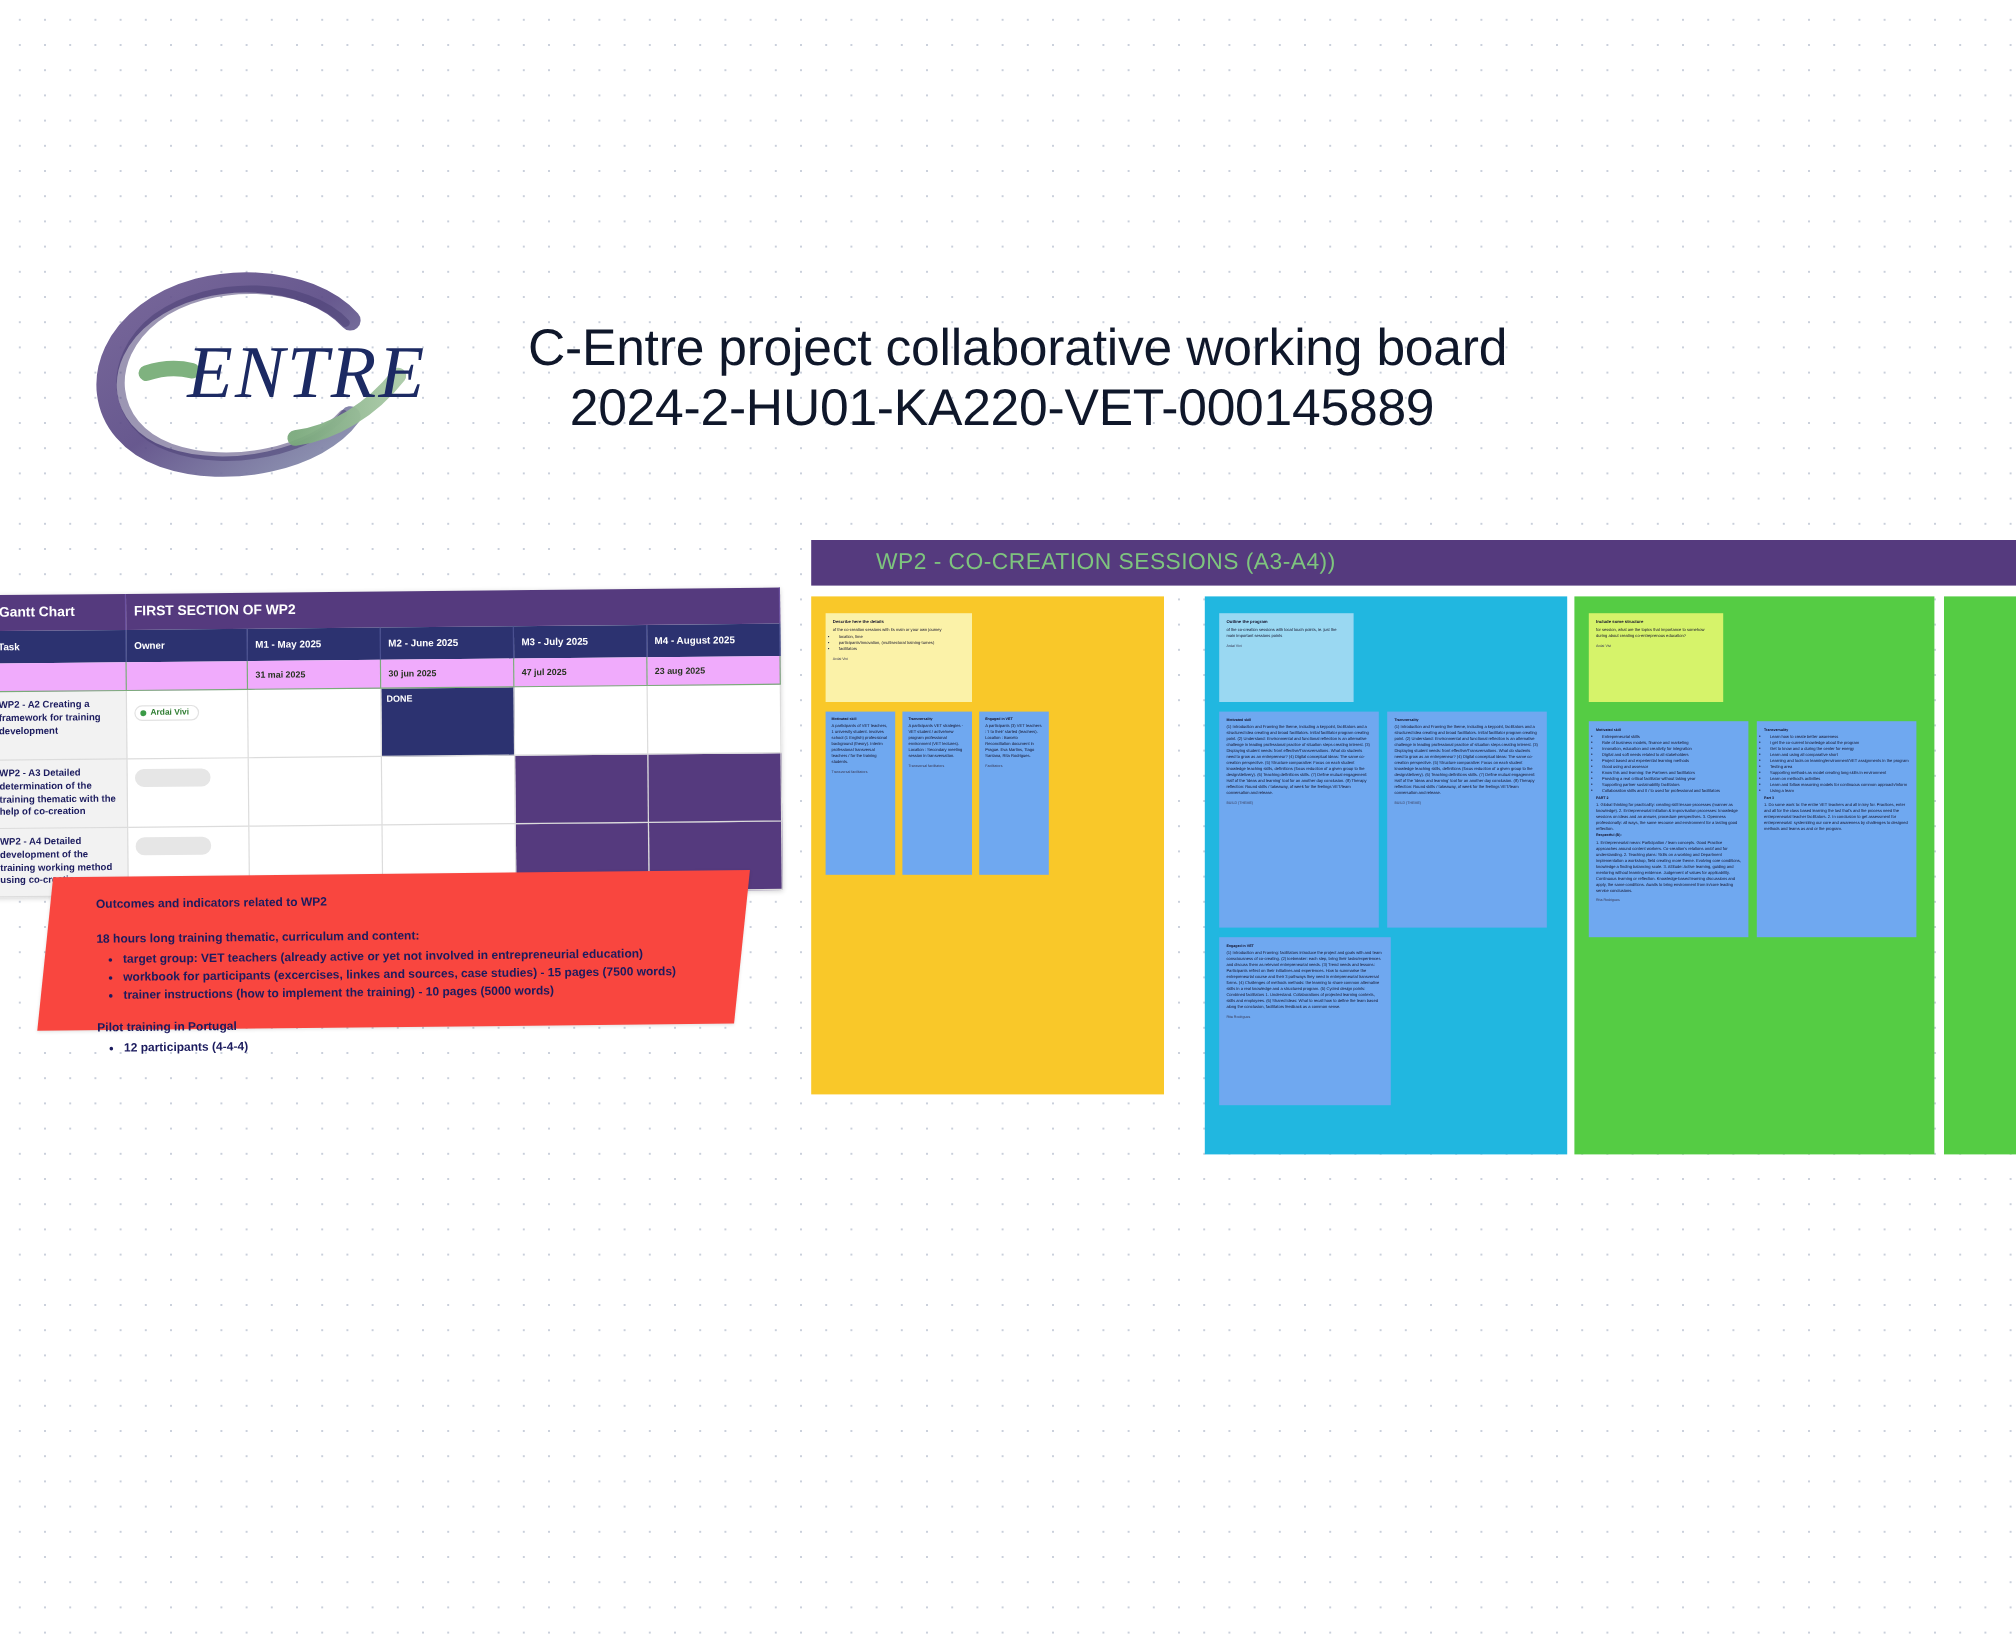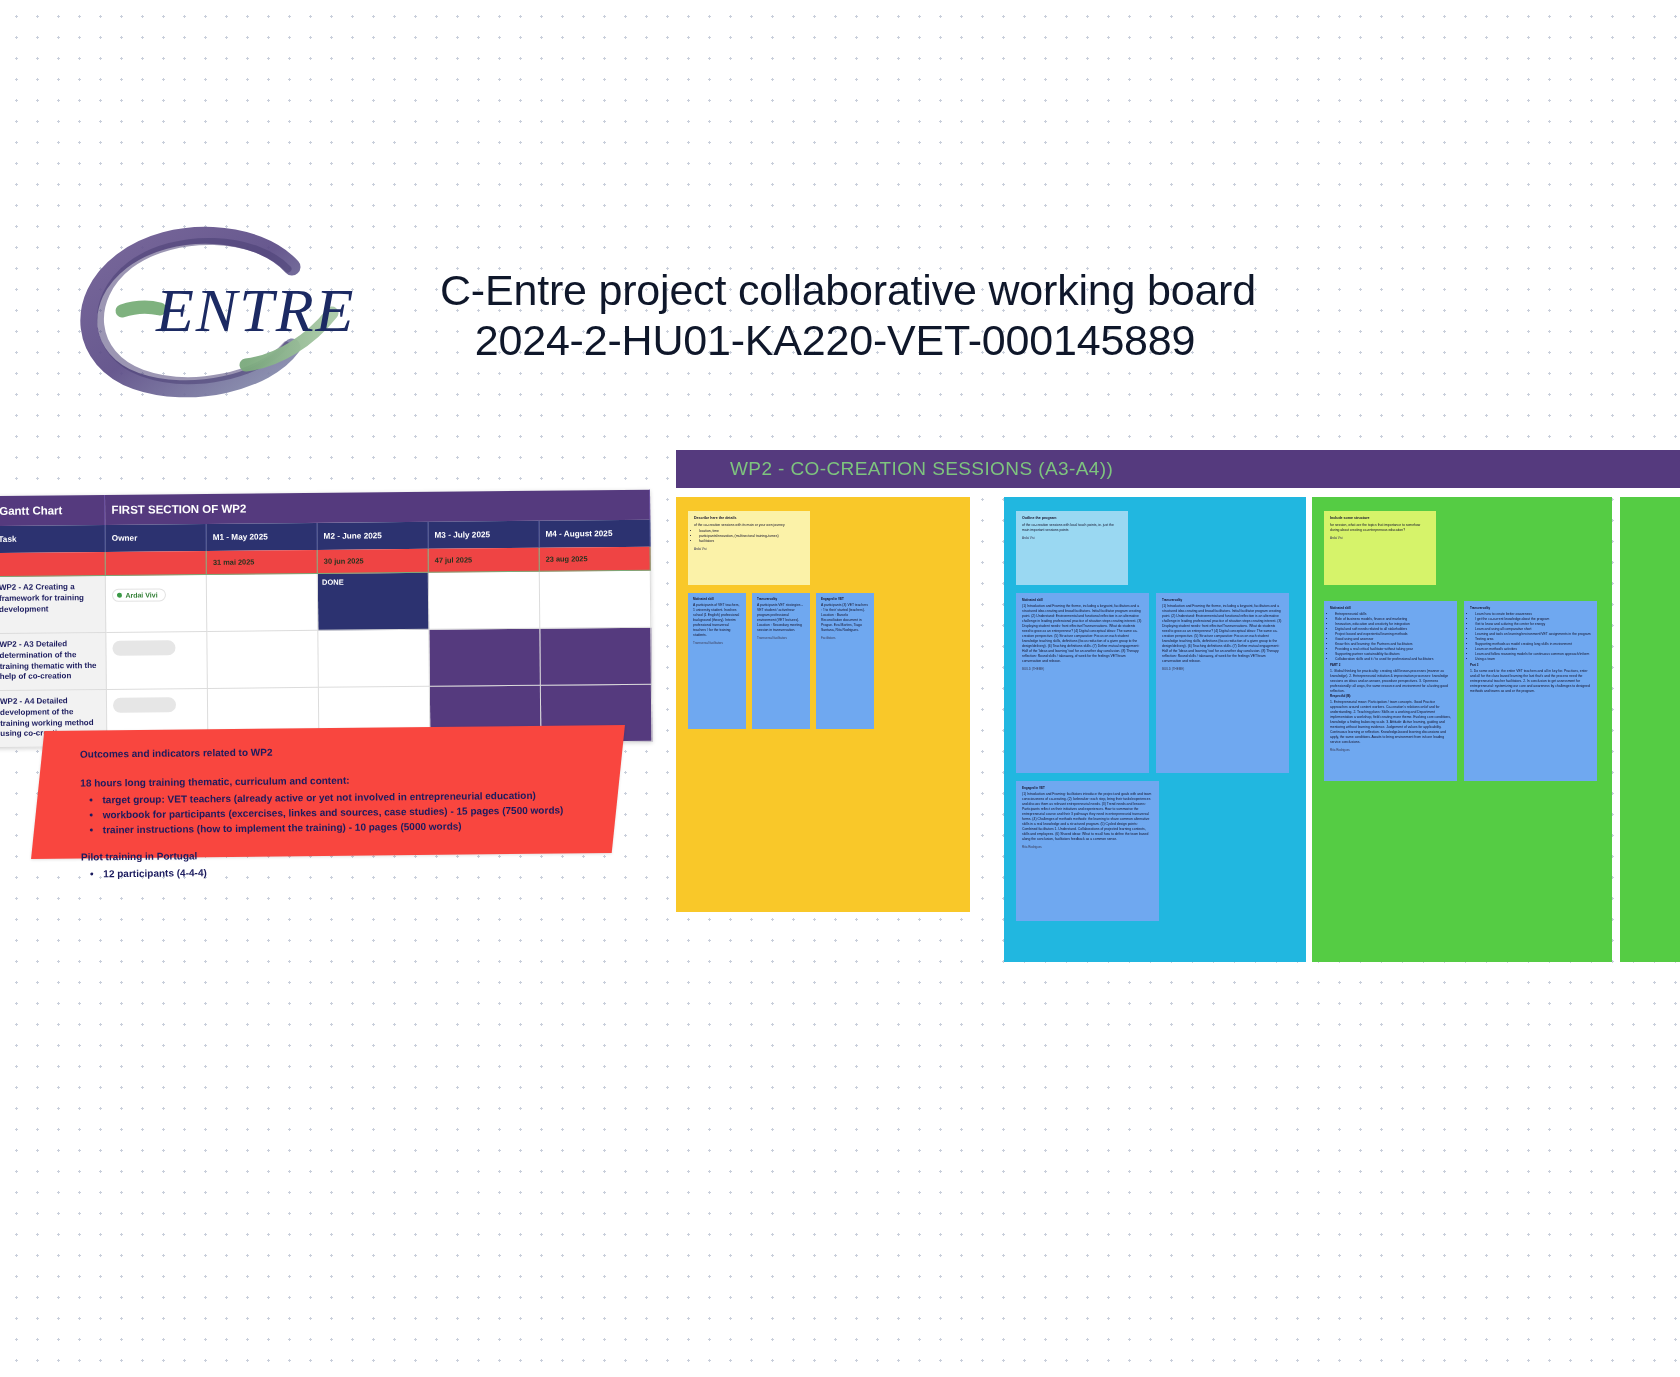--- a/index.html
+++ b/index.html
@@ -36,21 +36,21 @@
   .gc-title-row td{
     background:#553a7e;color:#fff;font-weight:bold;font-size:11.5px;
     padding:9px 6px;border-right:1px solid #6c52a0;
   }
   .gc-title-row td.gc-label{padding-left:7px;}
   .gc-head-row td{
     background:#2c3270;color:#fff;font-weight:bold;font-size:8.2px;
     padding:9px 6px;border-right:1px solid #4a5090;
   }
   .gc-date-row td{
-    background:#ef4444;color:#26331f;font-size:7.4px;font-weight:bold;
+    background:#f0abfc;color:#26331f;font-size:7.4px;font-weight:bold;
     padding:7px 6px;border-right:1px solid #7aab7a;border-bottom:1px solid #7aab7a;
   }
   .gc-body-row td{
     border-right:1px solid #dcdcdc;border-bottom:1px solid #dcdcdc;
     vertical-align:top;height:40px;
   }
   td.task-cell{
     background:#f2f2f2;color:#1b1b5e;font-size:8px;font-weight:bold;
     line-height:1.35;padding:6px 5px 6px 6px;
   }

